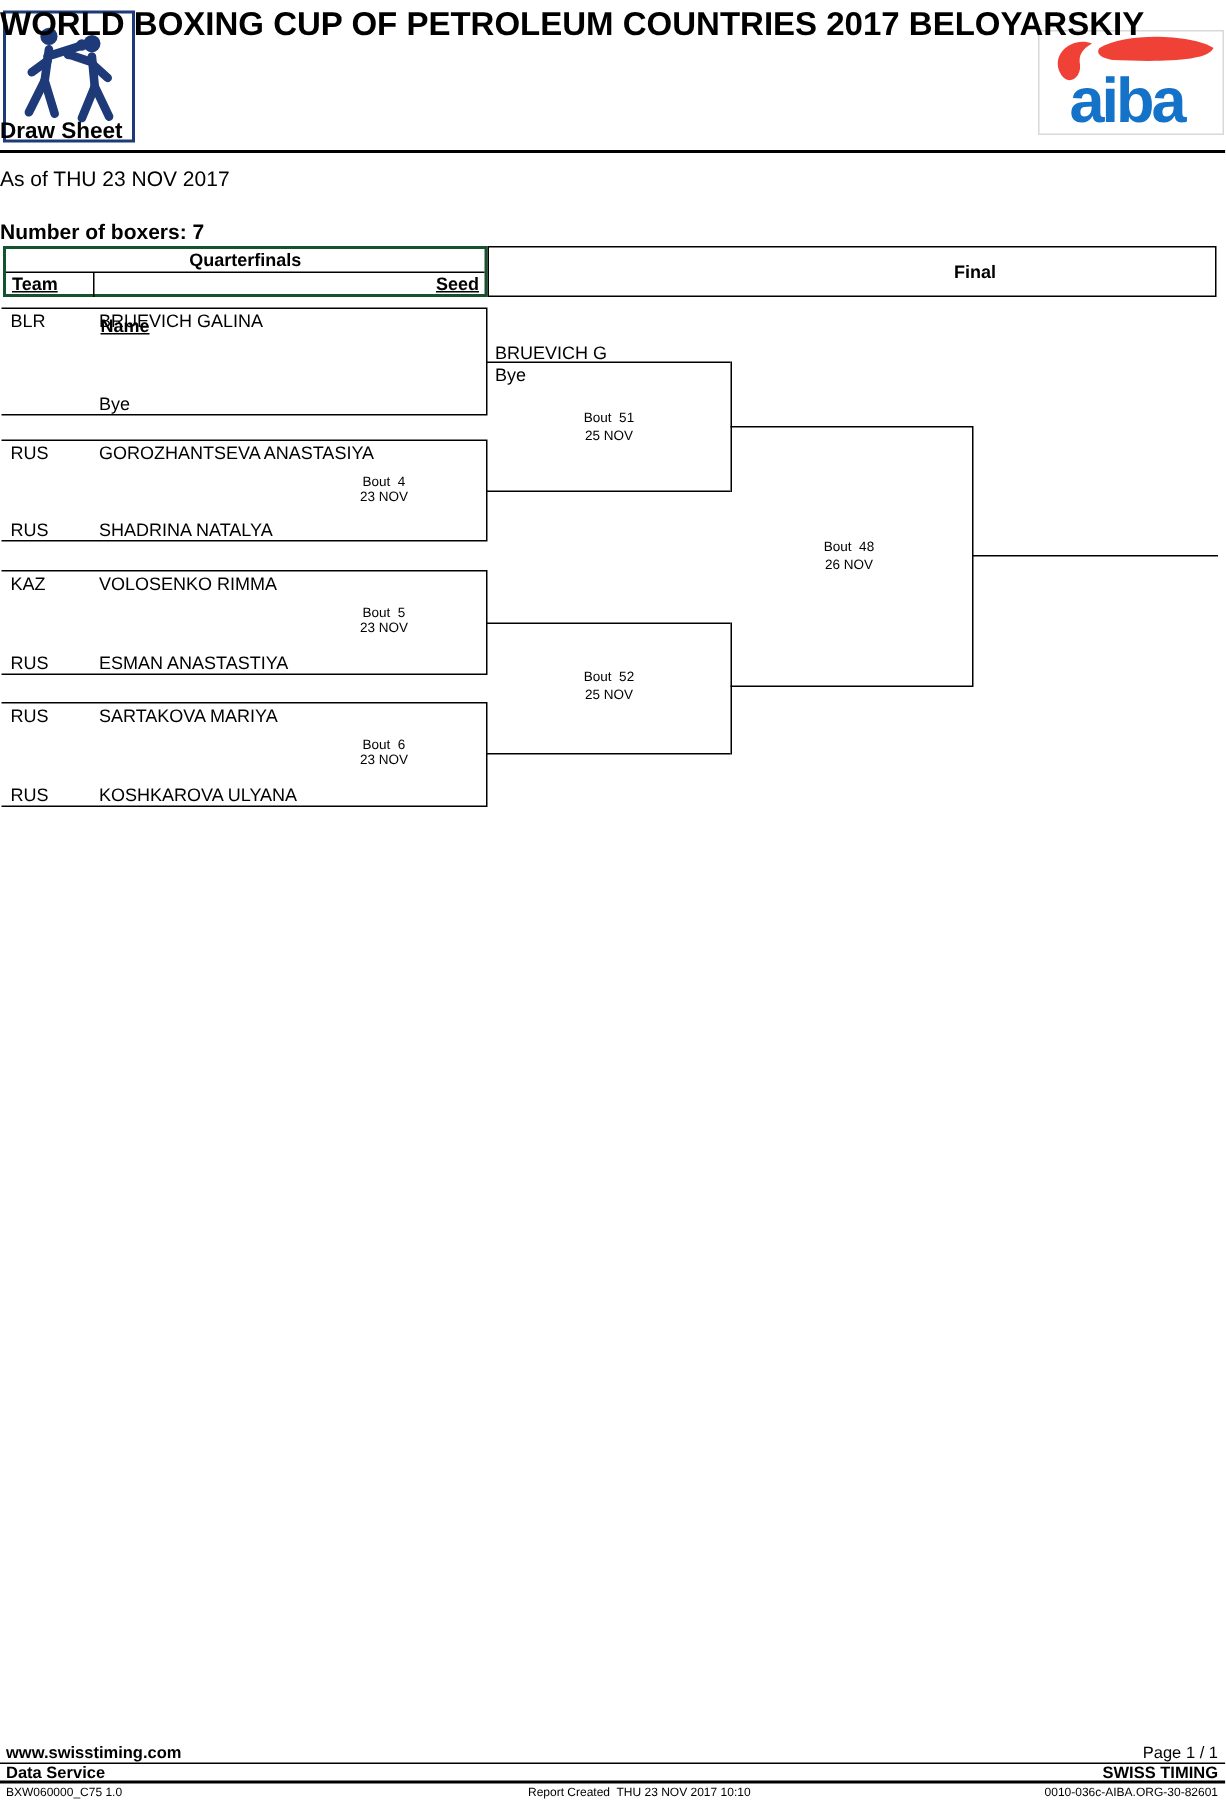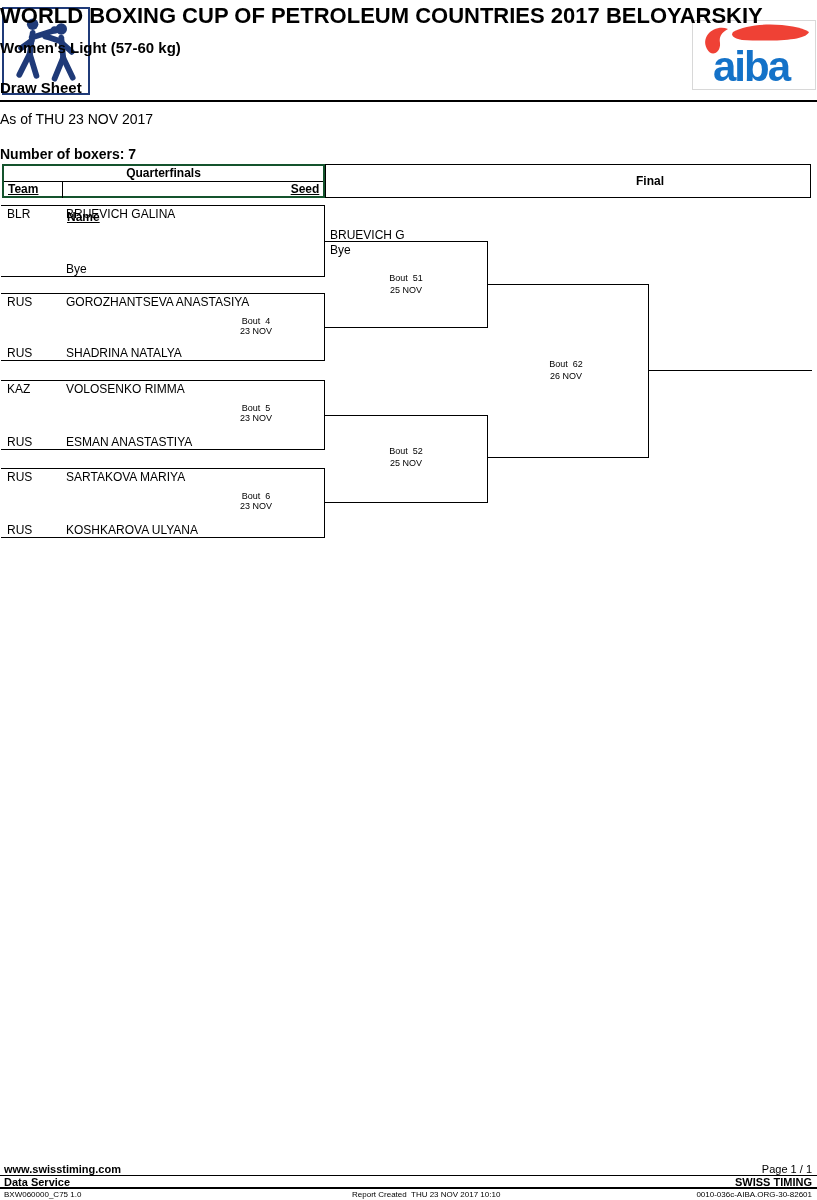--- a/index.html
+++ b/index.html
@@ -102,21 +102,20 @@
 
   <div class="logo-right">
     <svg viewBox="0 0 122 68">
       <path d="M14 28 C7 15 22 3 35 8 C28 12 26 16 27 22 C28 31 19 37 14 28 Z" fill="#ef4135"></path>
       <path d="M40 11 C58 0 102 2 116 11 C112 21 72 20 49 19 C42 18 37 15 40 11 Z" fill="#ef4135"></path>
       <text x="20" y="60" font-size="42" font-weight="bold" fill="#1472c8" letter-spacing="-2" font-family="Liberation Sans, sans-serif">aiba</text>
     </svg>
   </div>
 
   <div class="ctext title">WORLD BOXING CUP OF PETROLEUM COUNTRIES 2017 BELOYARSKIY</div>
-  <div class="ctext event">Women's Light (57-60 kg)</div>
   <div class="ctext doctype">Draw Sheet</div>
   <div class="hline rule-top"></div>
   <div class="ctext asof">As of THU 23 NOV 2017</div>
   <div class="ctext nboxers">Number of boxers: 7</div>
 
   <div class="qf-header">
     <div class="qf-header-top">Quarterfinals</div>
     <div class="qf-header-bottom">
       <div class="qf-cell cell-team">Team</div>
       <div class="qf-cell cell-name">Name</div>
@@ -176,21 +175,21 @@
   <div class="participant" style="left:66px;top:470px">SARTAKOVA MARIYA</div>
   <div class="bout" style="left:206px;top:491px"><span>Bout  6</span><br><span>23 NOV</span></div>
   <div class="participant" style="left:7px;top:523px">RUS</div>
   <div class="participant" style="left:66px;top:523px">KOSHKAROVA ULYANA</div>
 
   <div class="participant" style="left:330px;top:228px">BRUEVICH G</div>
   <div class="participant" style="left:330px;top:243px">Bye</div>
   <div class="bout bout-lg" style="left:356px;top:272px"><span>Bout  51</span><br><span>25 NOV</span></div>
   <div class="bout bout-lg" style="left:356px;top:445px"><span>Bout  52</span><br><span>25 NOV</span></div>
 
-  <div class="bout bout-lg" style="left:516px;top:358px"><span>Bout  62</span><br><span>26 NOV</span></div>
+  <div class="bout bout-lg" style="left:516px;top:358px"><span>Bout  48</span><br><span>26 NOV</span></div>
 
   <div class="hline foot-rule1"></div>
   <div class="foot-www">www.swisstiming.com</div>
   <div class="foot-page">Page 1 / 1</div>
   <div class="foot-ds">Data Service</div>
   <div class="foot-st">SWISS TIMING</div>
   <div class="foot-rule2"></div>
   <div class="foot-code">BXW060000_C75 1.0</div>
   <div class="foot-rep">Report Created  THU 23 NOV 2017 10:10</div>
   <div class="foot-rcode">0010-036c-AIBA.ORG-30-82601</div>

